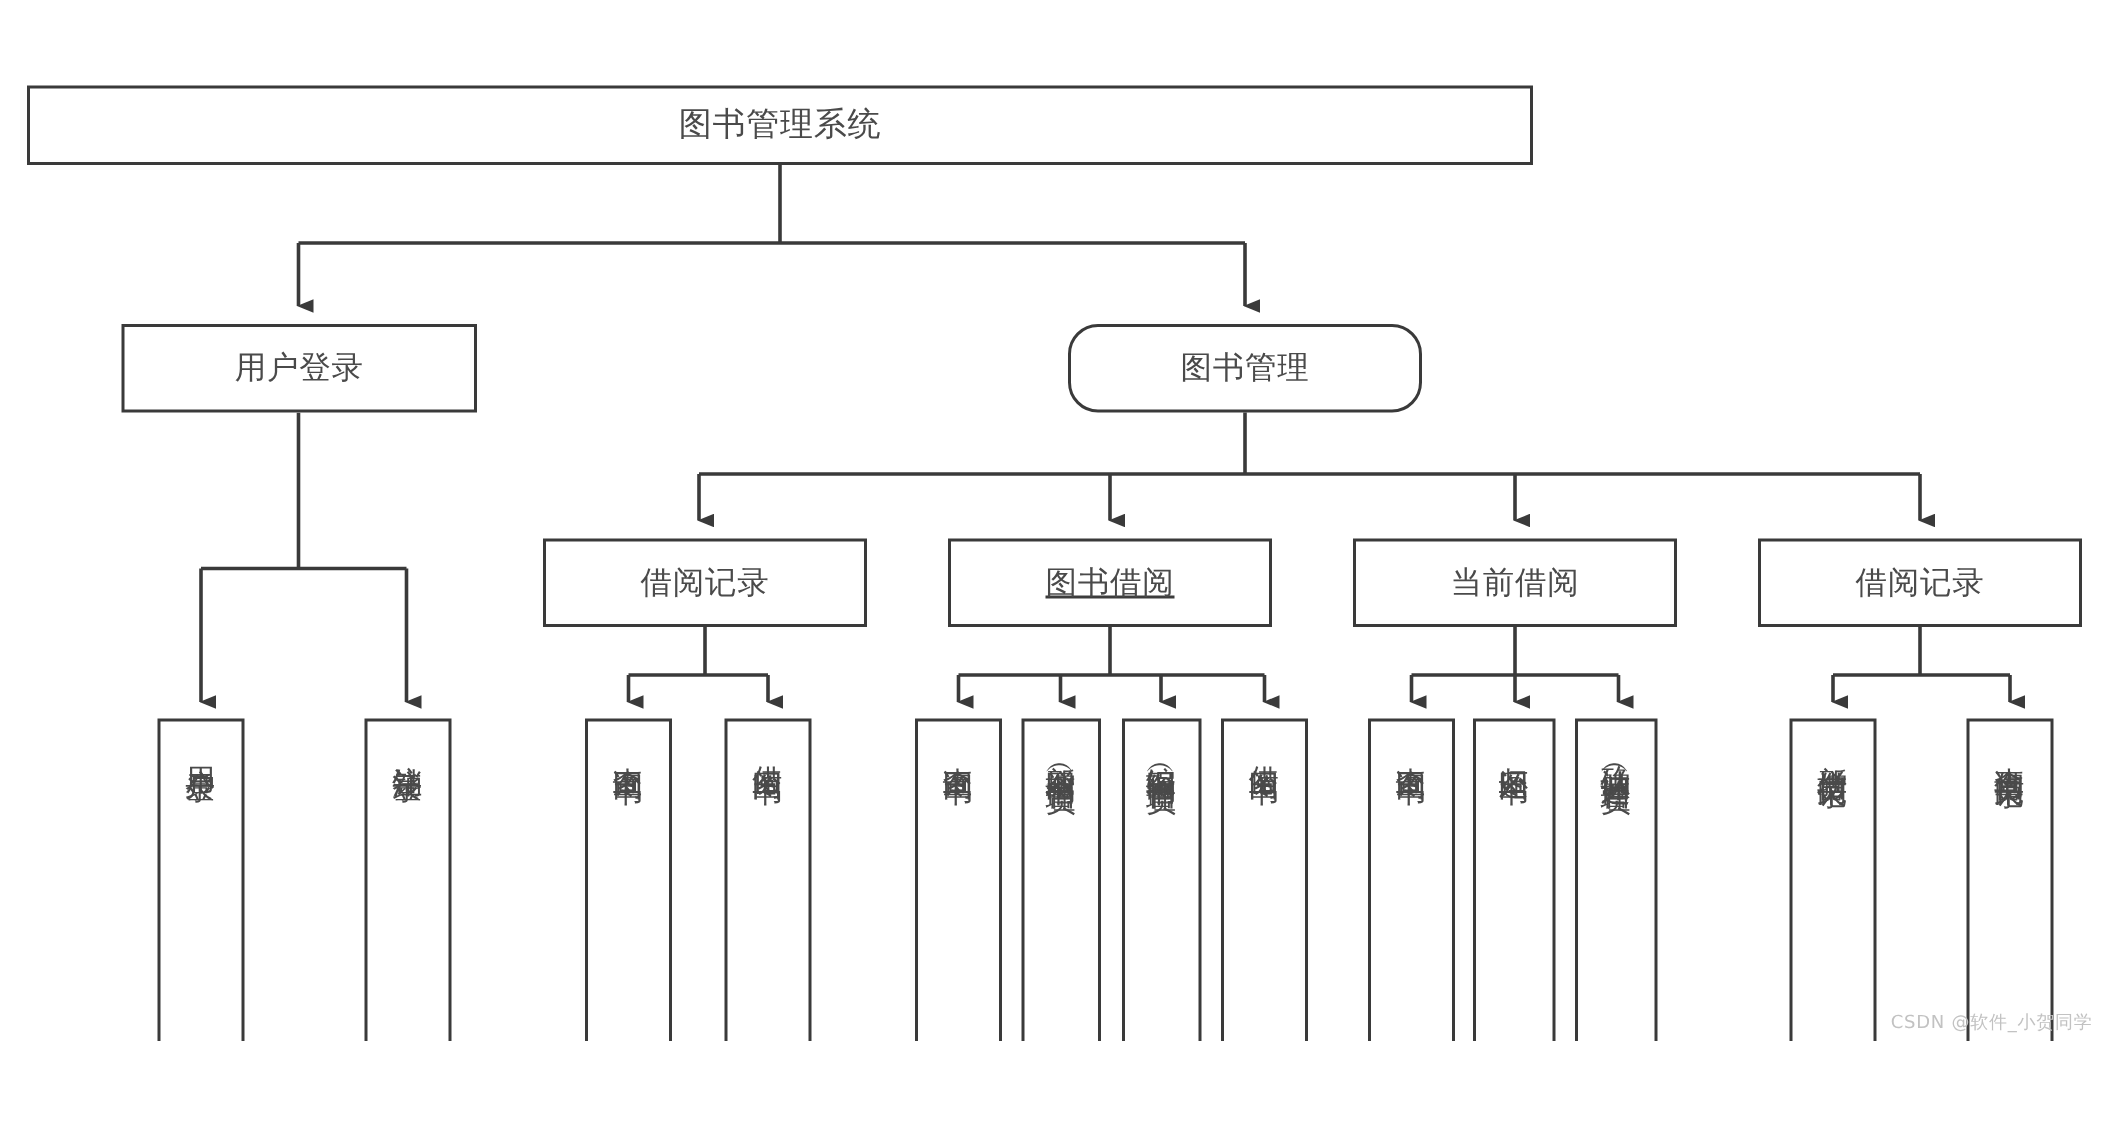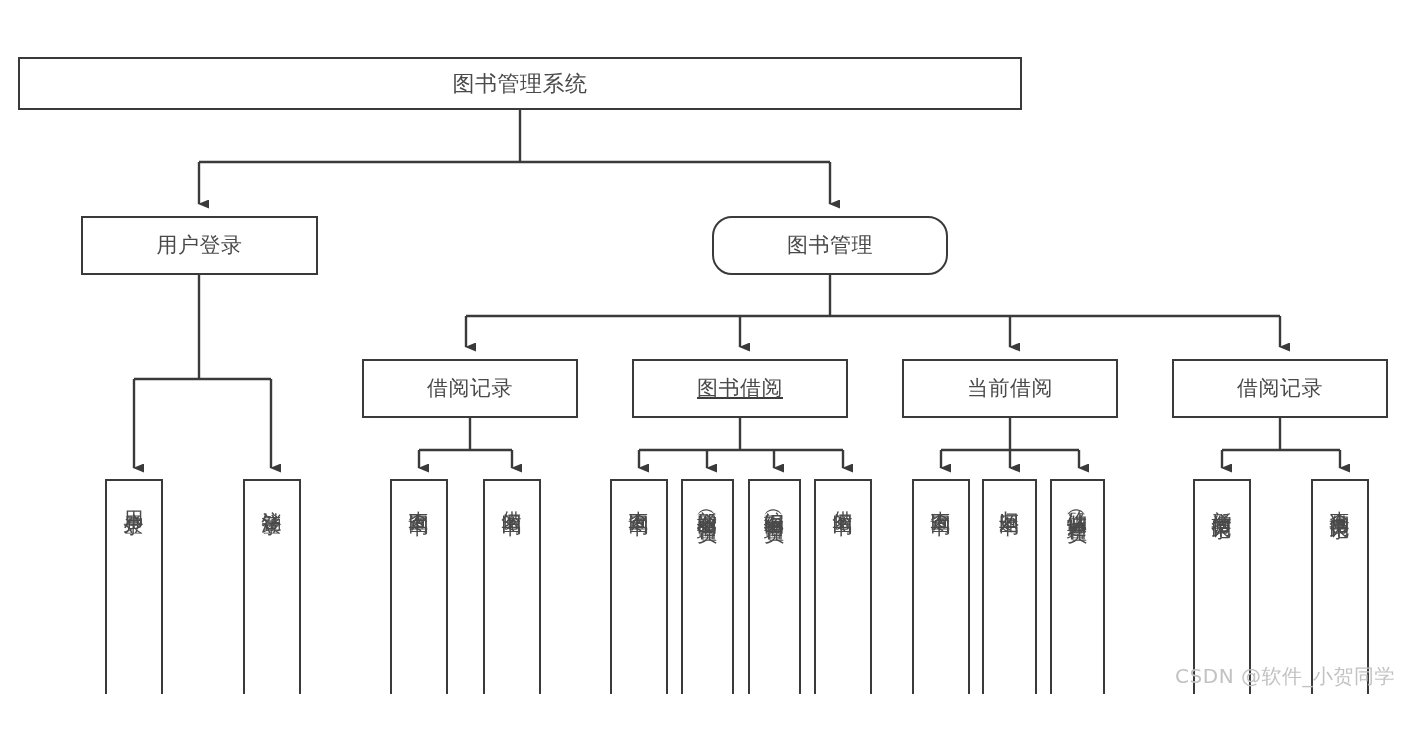--- a/index.html
+++ b/index.html
@@ -61,21 +61,21 @@
     text-orientation: upright;
     font-size: 20px;
     letter-spacing: 2px;
     line-height: 1;
     white-space: nowrap;
   }
   #watermark {
     position: absolute;
     right: 10px;
     bottom: 4px;
-    font-size: 20px;
+    font-size: 12px;
     color: #c2c2c2;
     letter-spacing: 0.5px;
     z-index: 5;
     white-space: nowrap;
   }
 </style>
 </head>
 <body>
 
 <div id="diagram-root">

